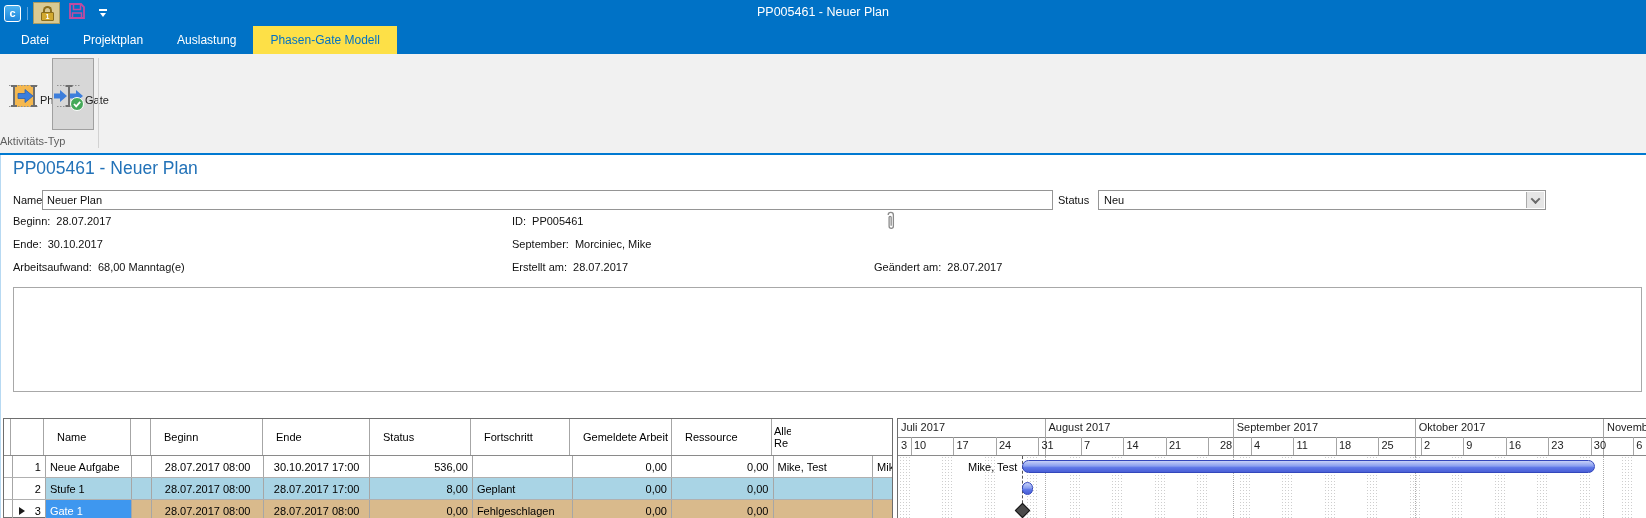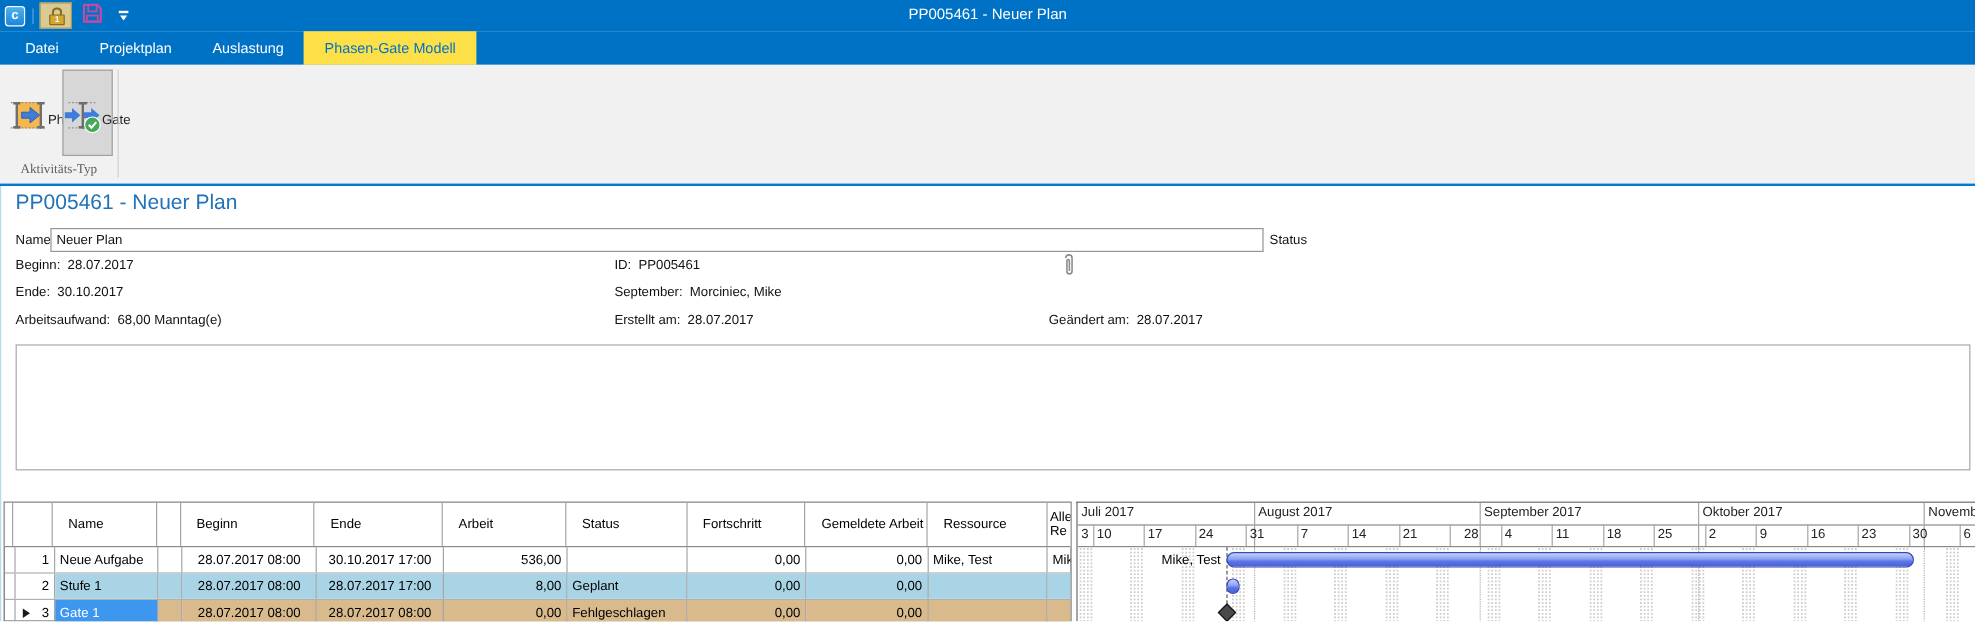--- a/index.html
+++ b/index.html
@@ -28,21 +28,21 @@
   .tabrow { position:absolute; left:0; top:26px; width:1646px; height:28px; background:#0072C6; display:flex; padding-left:4px; }
   .tab { height:28px; padding:0 17px; display:flex; align-items:center; color:#fff; font-size:12px; cursor:default; }
   .tab.active { background:#fde047; color:#0072C6; }
 
   
   .ribbon { position:absolute; left:0; top:54px; width:1646px; height:101px; background:#f1f1f1; border-bottom:2px solid #0079d1; }
   .rbtn { position:absolute; top:4px; width:42px; height:72px; display:flex; flex-direction:row; align-items:center; padding-top:4px; cursor:default; }
   .rbtn .icon-slot { width:32px; height:32px; }
   .rbtn-label { font-size:11px; color:#1e1e1e; margin-top:8px; }
   .rbtn.pressed { background:#d7d7d7; border:1px solid #a0a0a0; }
-  .group-label { position:absolute; left:0; top:81px; width:98px; text-align:center; font-size:11px; color:#5f5f5f;font-family:Liberation Serif, serif; }
+  .group-label { position:absolute; left:0; top:81px; width:98px; font-size:11px; color:#5f5f5f; }
   .group-sep { position:absolute; left:98px; top:4px; width:1px; height:90px; background:#d2d2d2; }
 
   
   .formarea { position:absolute; left:0; top:155px; width:1646px; height:263px; background:#fff; }
   .left-edge { position:absolute; left:0; top:0; width:1px; height:363px; background:#b7d9f2; }
   .page-heading { position:absolute; left:13px; top:3px; font-size:17.5px; color:#2272b8; }
   .flabel { position:absolute; font-size:11px; color:#111; }
   .name-input { position:absolute; left:42px; top:35px; width:1011px; height:20px; border:1px solid #959595; font-size:11px;
                 padding:0 4px; font-family:inherit; color:#111; background:#fff; }
   .combo { position:absolute; left:1098px; top:35px; width:448px; height:20px; border:1px solid #959595; background:#fff; font-size:11px; }
@@ -163,20 +163,26 @@
   </div>
 
   <div class="formarea">
     <div class="left-edge"></div>
     <div class="page-heading">PP005461 - Neuer Plan</div>
 
     <div class="flabel" style="left:13px; top:39px;">Name</div>
     <input class="name-input" value="Neuer Plan" style="">
 
     <div class="flabel" style="left:1058px; top:39px;">Status</div>
+    <div class="combo">
+      <span class="combo-value">Neu</span>
+      <span class="combo-btn">
+        <span class="combo-chev"></span>
+      </span>
+    </div>
 
     <div id="info-fields">
         <div class="info" style="left: 13px; top: 60px;"><span>Beginn:</span><span class="val">28.07.2017</span></div>
         <div class="info" style="left: 512px; top: 60px;"><span>ID:</span><span class="val">PP005461</span></div>
         <div class="info" style="left: 13px; top: 83px;"><span>Ende:</span><span class="val">30.10.2017</span></div>
         <div class="info" style="left: 512px; top: 83px;"><span>September:</span><span class="val">Morciniec, Mike</span></div>
         <div class="info" style="left: 13px; top: 106px;"><span>Arbeitsaufwand:</span><span class="val">68,00 Manntag(e)</span></div>
         <div class="info" style="left: 512px; top: 106px;"><span>Erstellt am:</span><span class="val">28.07.2017</span></div>
         <div class="info" style="left: 874px; top: 106px;"><span>Geändert am:</span><span class="val">28.07.2017</span></div>
       </div>
@@ -191,21 +197,20 @@
   </div>
 
   <div class="grid">
     <div class="ghead" id="grid-header">
         <div class="hcell nopad" style="width: 7px;"></div>
         <div class="hcell nopad" style="width: 33px;"></div>
         <div class="hcell" style="width: 87px;">Name</div>
         <div class="hcell nopad" style="width: 20px;"></div>
         <div class="hcell" style="width: 112px;">Beginn</div>
         <div class="hcell" style="width: 107px;">Ende</div>
-        <div class="hcell" style="width: 103px;">Arbeit</div>
         <div class="hcell" style="width: 101px;">Status</div>
         <div class="hcell" style="width: 99px;">Fortschritt</div>
         <div class="hcell" style="width: 102px;">Gemeldete Arbeit</div>
         <div class="hcell" style="width: 100px;">Ressource</div>
         <div class="hcell nopad" style="width: 19px;">Alle Re</div>
       </div>
     <div id="grid-rows">
         <div class="grow">
           <div class="gcell  cell-fixed" style="width: 7px;"></div>
           <div class="gcell al-r cell-fixed" style="width: 33px;">

